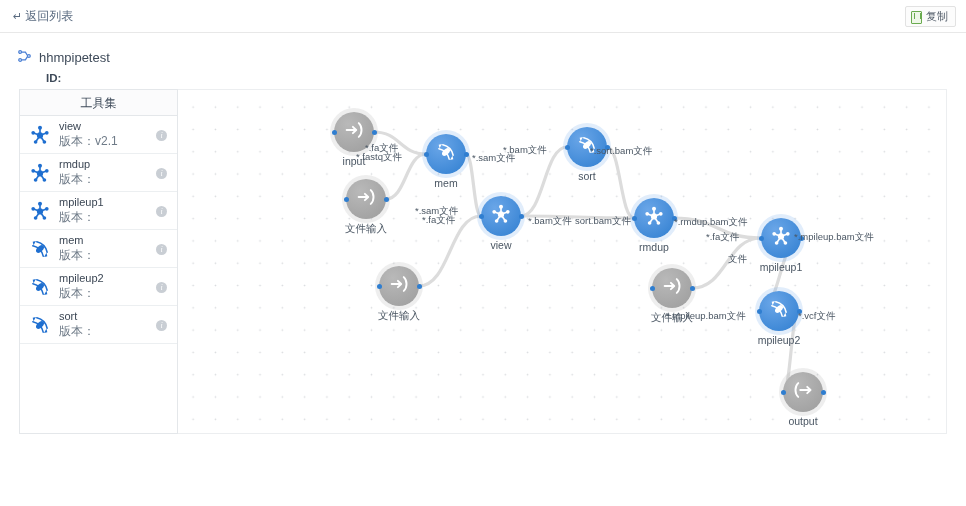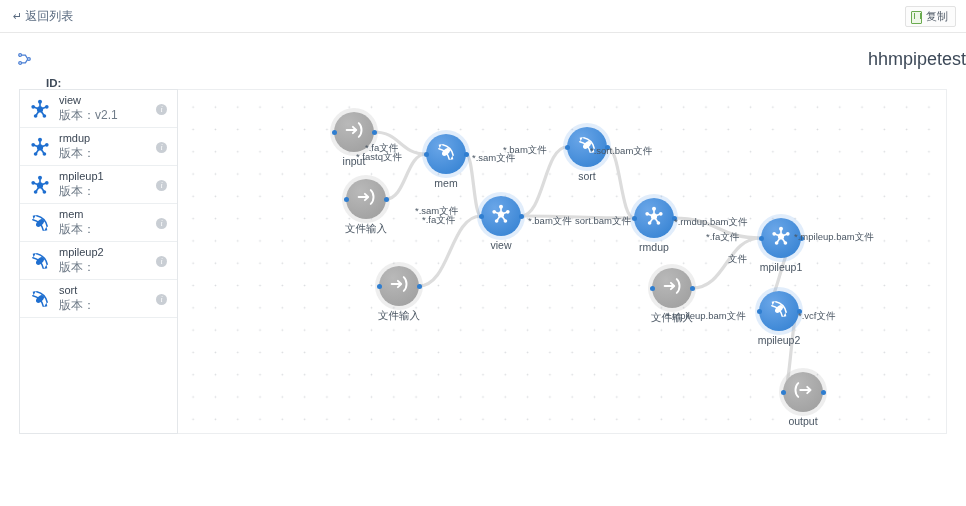--- a/index.html
+++ b/index.html
@@ -39,21 +39,21 @@
   #copy-btn .copy-icon::after {
     content: ""; position: absolute; left: 2.5px; top: 2.5px;
     width: 5px; height: 6px; border-left: 1.4px solid #6aab4f;
     border-right: 1.4px solid #6aab4f;
   }
 
   
   #title-block { position: absolute; left: 0; top: 33px; width: 966px; }
   #pipe-title {
     display: flex; align-items: center; gap: 7px;
-    margin: 16px 0 0 17px; font-size: 18px; color: #3e4a59; justify-content: space-between;
+    margin: 16px 0 0 17px; font-size: 13px; color: #3e4a59;
   }
   #pipe-title .pipe-icon { color: #4a7fd4; font-size: 14px; line-height: 1; }
   #pipe-id {
     margin: 7px 0 0 46px; font-size: 11.5px; color: #4d5966;
     display: flex; gap: 11px;
   }
   #pipe-id .id-label { color: #3e4a59; font-weight: bold; }
   #pipe-id .id-value { color: #3e4a59; }
 
   
@@ -148,20 +148,21 @@
       </svg>
     </span>
     <span>hhmpipetest</span>
   </div>
   <div id="pipe-id">
     <span class="id-label">ID:</span>
   </div>
 </div>
 
 <div id="sidebar">
+  <div id="sidebar-head">工具集</div>
   <div id="tool-list">
       <div class="tool-row">
         <span class="t-icon"><svg viewBox="0 0 24 24" width="22" height="22">
             <circle cx="12" cy="12.5" r="3.4" fill="#1f6fd0"></circle>
             <circle cx="12" cy="4.2" r="2.2" fill="#1f6fd0"></circle>
             <line x1="12" y1="12.5" x2="12" y2="4.2" stroke="#1f6fd0" stroke-width="1.8"></line>
             <circle cx="4.6" cy="9.6" r="2" fill="#1f6fd0"></circle>
             <line x1="12" y1="12.5" x2="4.6" y2="9.6" stroke="#1f6fd0" stroke-width="1.8"></line>
             <circle cx="19.4" cy="9.6" r="2" fill="#1f6fd0"></circle>
             <line x1="12" y1="12.5" x2="19.4" y2="9.6" stroke="#1f6fd0" stroke-width="1.8"></line>

